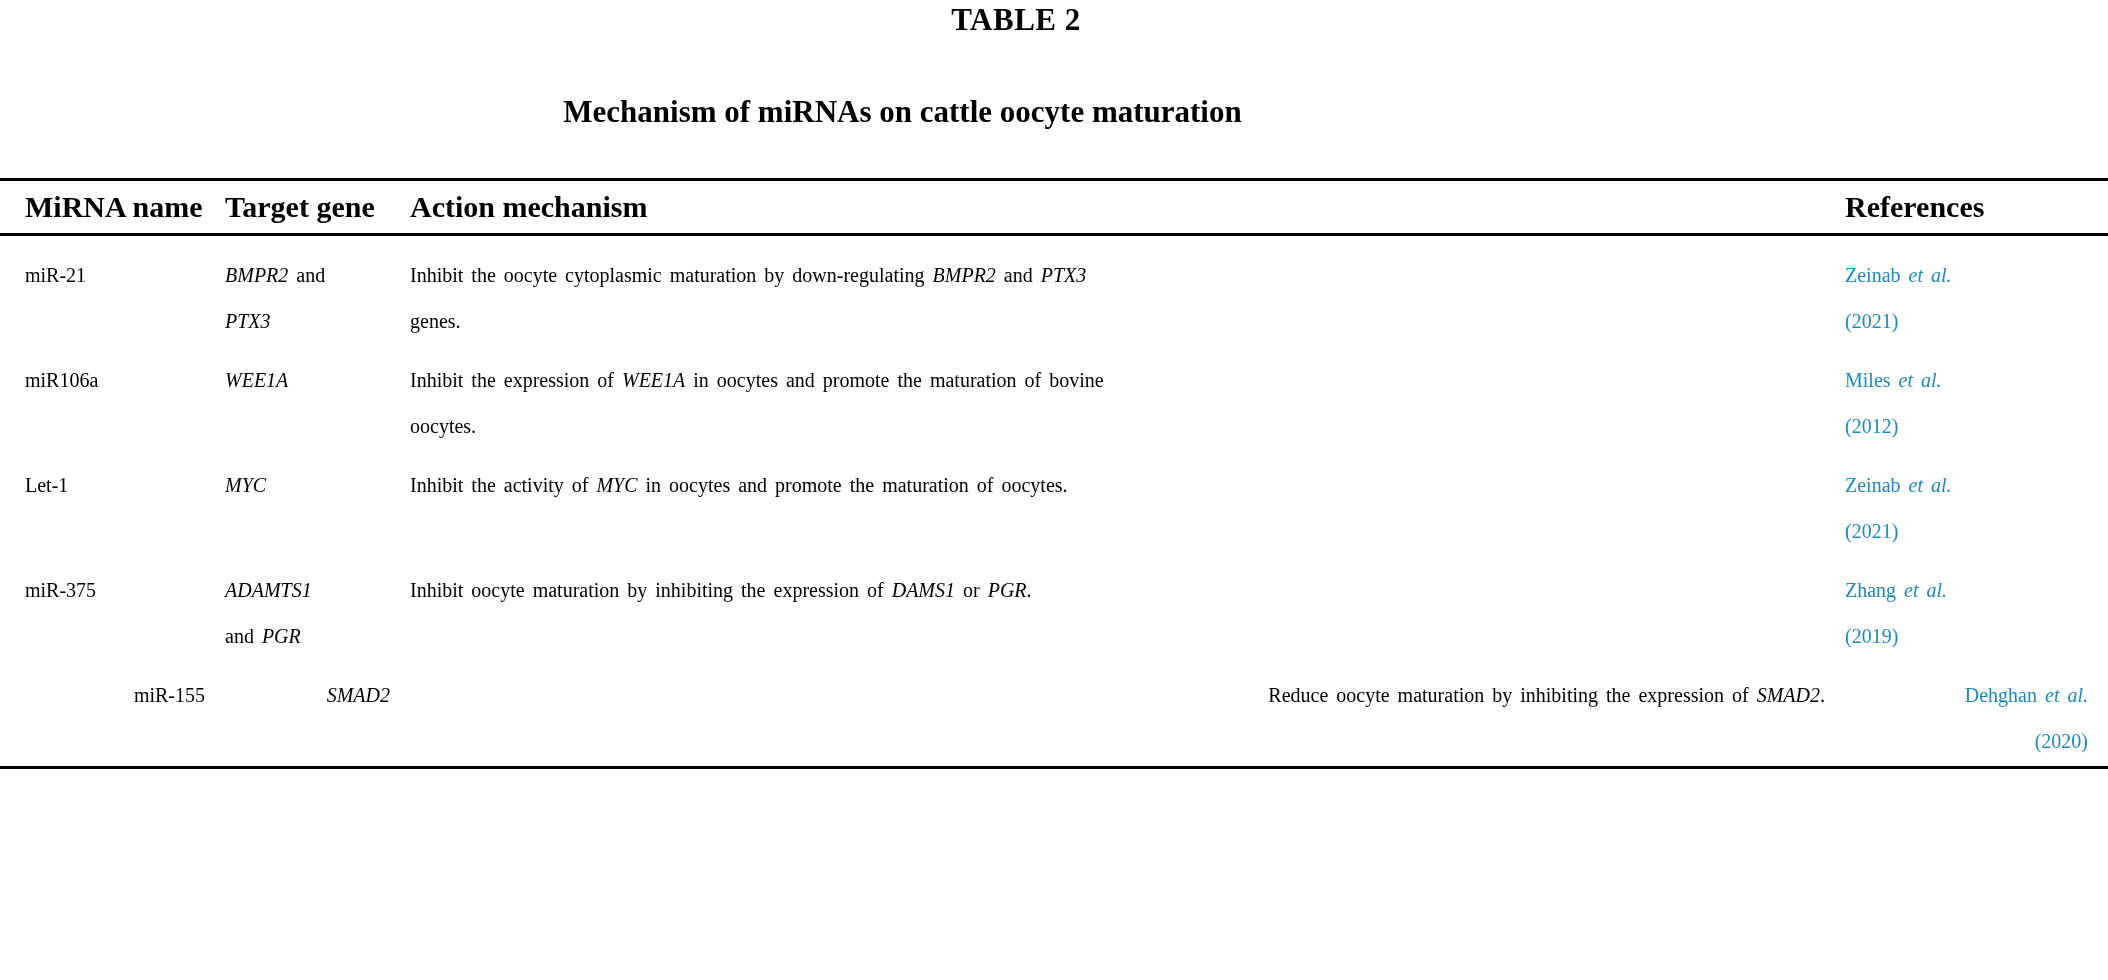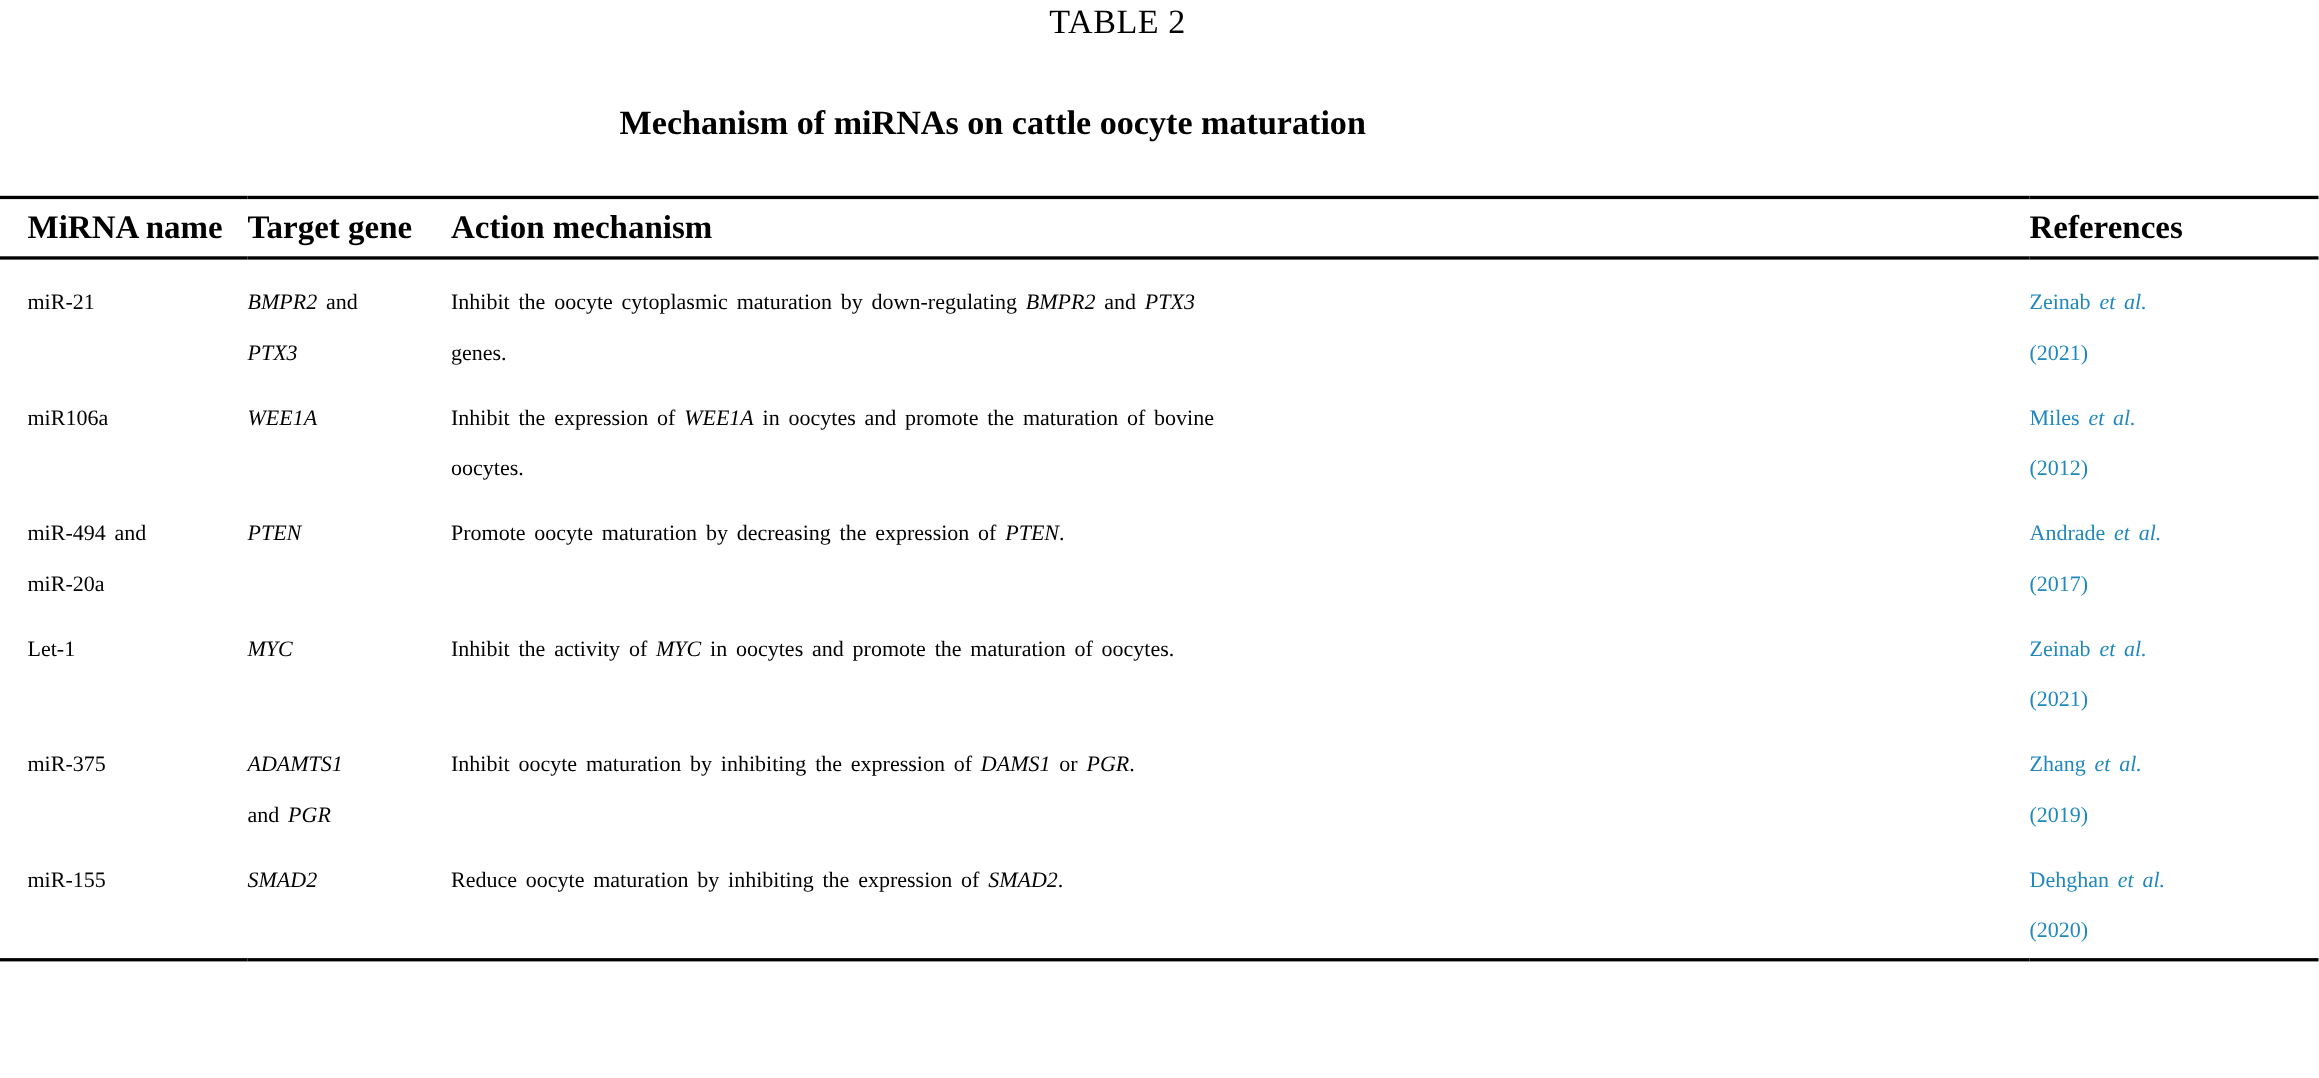--- a/index.html
+++ b/index.html
@@ -5,21 +5,21 @@
   html, body { margin: 0; padding: 0; background: #ffffff; }
   body {
     width: 2108px; height: 980px;
     font-family: "Liberation Serif", serif;
     color: #000000;
   }
   .page { position: relative; width: 2108px; height: 980px; overflow: hidden; background: #ffffff; }
 
   .table-label {
     position: absolute; top: 2px; left: 0; width: 2032px;
-    text-align: center; font-weight: normal; font-size: 31px; line-height: 36px;
+    text-align: center; font-weight: bold; font-size: 31px; line-height: 36px;
     letter-spacing: 0.5px;
   }
   .table-caption {
     position: absolute; top: 93px; left: 0; width: 1805px;
     text-align: center; font-weight: bold; font-size: 31px; line-height: 38px;
   }
 
   table.data-table {
     position: absolute; top: 178px; left: 0;
     width: 2108px; table-layout: fixed; border-collapse: collapse;
@@ -34,21 +34,21 @@
     border-bottom: 3px solid #000;
   }
   thead th:first-child, tbody td:first-child { padding-left: 25px; }
   tbody td {
     vertical-align: top;
     font-size: 20px; line-height: 46px;
     word-spacing: 3px;
     padding: 0 20px 13px 0;
   }
   tbody tr:first-child td { padding-top: 16px; }
-  tbody tr:last-child td { padding-bottom: 2px; }
+  tbody tr:last-child td { padding-bottom: 2px; text-align: right; }
   i[data-name="italic-text"] { font-style: italic; }
   .ref-link { color: var(--link-color, #2088BE); cursor: pointer; }
 </style>
 </head>
 <body>
 
 <div class="page" data-name="paper-table-figure">
   <div class="table-label" data-name="table-label">TABLE 2</div>
   <div class="table-caption" data-name="table-caption">Mechanism of miRNAs on cattle oocyte maturation</div>
 
@@ -74,26 +74,20 @@
           <td data-name="action-mechanism-cell">Inhibit the oocyte cytoplasmic maturation by down-regulating <i data-name="italic-text">BMPR2</i> and <i data-name="italic-text">PTX3</i><br>genes.</td>
           <td data-name="reference-cell"><span class="ref-link" data-name="reference-link">Zeinab <i data-name="italic-text">et al.</i><br>(2021)</span></td>
         </tr>
         <tr data-name="table-row">
           <td data-name="mirna-name-cell">miR106a</td>
           <td data-name="target-gene-cell"><i data-name="italic-text">WEE1A</i></td>
           <td data-name="action-mechanism-cell">Inhibit the expression of <i data-name="italic-text">WEE1A</i> in oocytes and promote the maturation of bovine<br>oocytes.</td>
           <td data-name="reference-cell"><span class="ref-link" data-name="reference-link">Miles <i data-name="italic-text">et al.</i><br>(2012)</span></td>
         </tr>
         <tr data-name="table-row">
-          <td data-name="mirna-name-cell">miR-494 and<br>miR-20a</td>
-          <td data-name="target-gene-cell"><i data-name="italic-text">PTEN</i></td>
-          <td data-name="action-mechanism-cell">Promote oocyte maturation by decreasing the expression of <i data-name="italic-text">PTEN</i>.</td>
-          <td data-name="reference-cell"><span class="ref-link" data-name="reference-link">Andrade <i data-name="italic-text">et al.</i><br>(2017)</span></td>
-        </tr>
-        <tr data-name="table-row">
           <td data-name="mirna-name-cell">Let-1</td>
           <td data-name="target-gene-cell"><i data-name="italic-text">MYC</i></td>
           <td data-name="action-mechanism-cell">Inhibit the activity of <i data-name="italic-text">MYC</i> in oocytes and promote the maturation of oocytes.</td>
           <td data-name="reference-cell"><span class="ref-link" data-name="reference-link">Zeinab <i data-name="italic-text">et al.</i><br>(2021)</span></td>
         </tr>
         <tr data-name="table-row">
           <td data-name="mirna-name-cell">miR-375</td>
           <td data-name="target-gene-cell"><i data-name="italic-text">ADAMTS1</i><br>and <i data-name="italic-text">PGR</i></td>
           <td data-name="action-mechanism-cell">Inhibit oocyte maturation by inhibiting the expression of <i data-name="italic-text">DAMS1</i> or <i data-name="italic-text">PGR</i>.</td>
           <td data-name="reference-cell"><span class="ref-link" data-name="reference-link">Zhang <i data-name="italic-text">et al.</i><br>(2019)</span></td>

